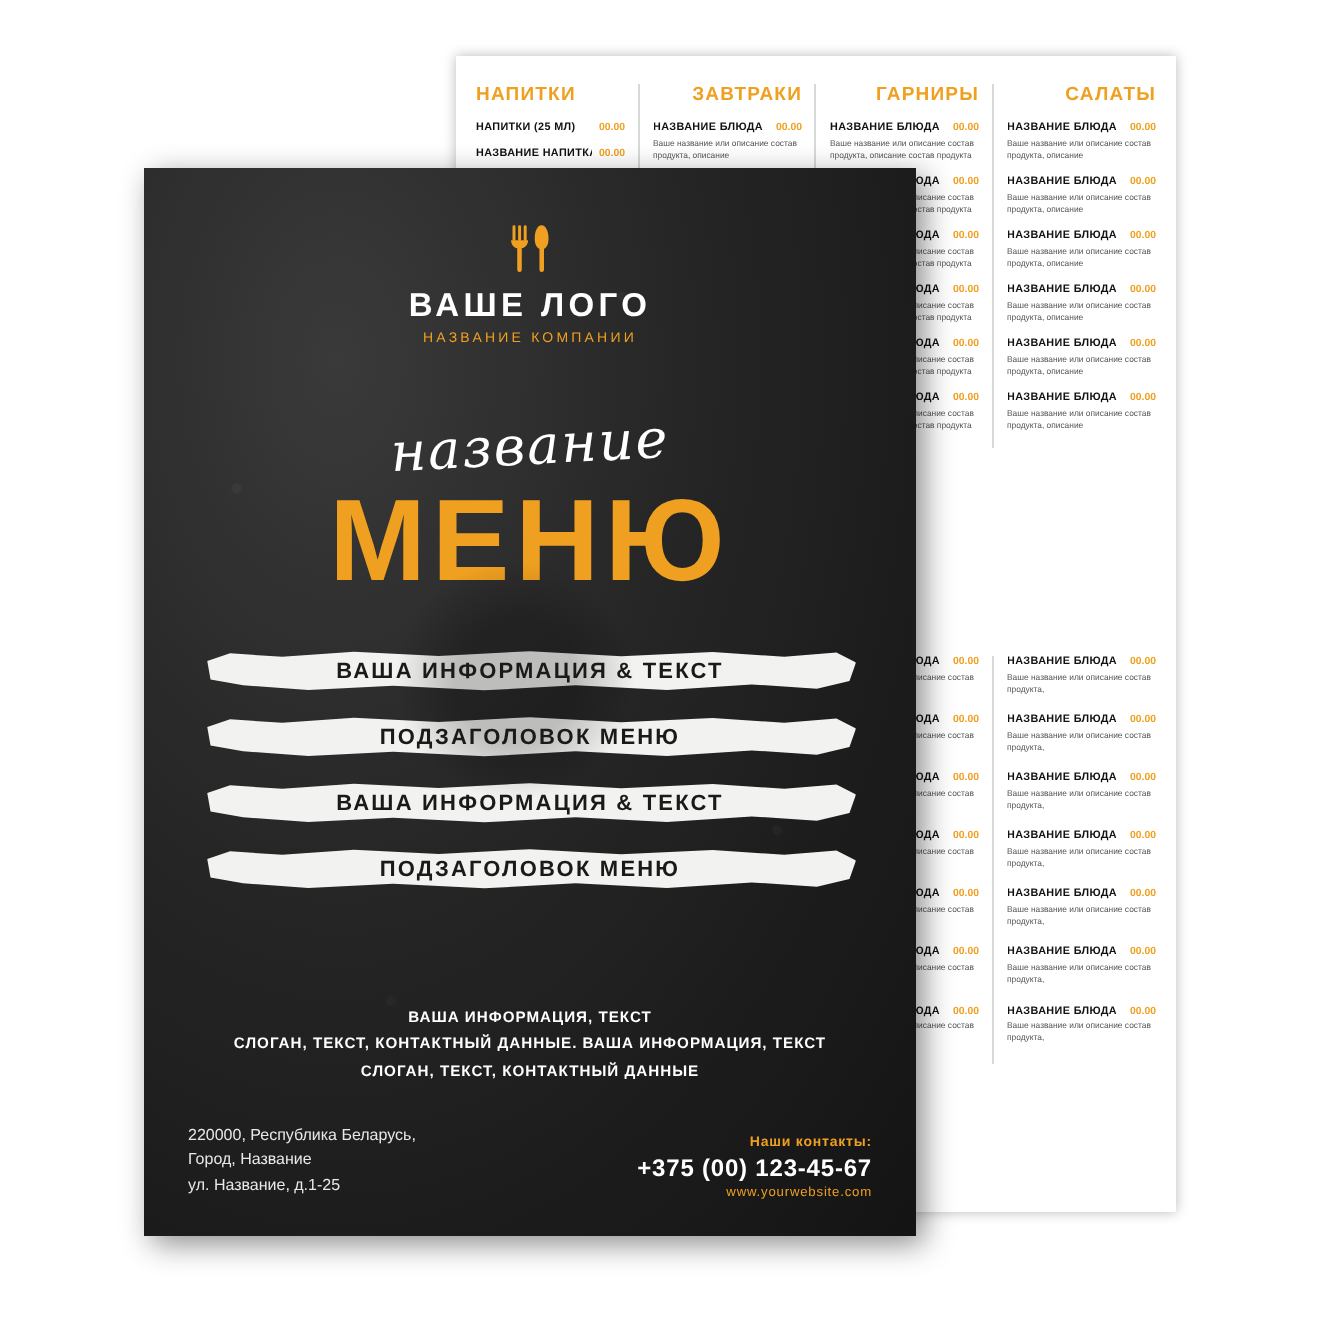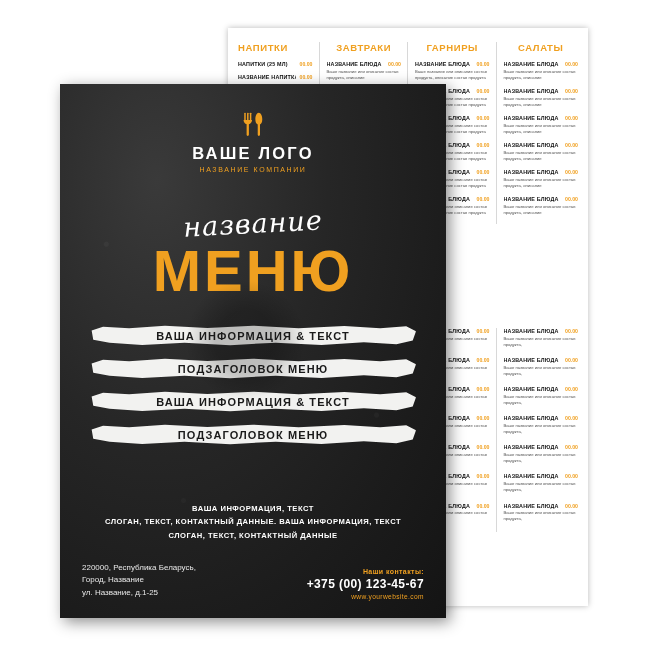--- a/index.html
+++ b/index.html
@@ -46,21 +46,21 @@
   }
   .bcol + .bcol {
     border-left: 1px solid #d8d8d8;
     padding-left: 7px;
   }
   .bcol-title {
     color: #f0a020;
     font-size: 9.5px;
     font-weight: bold;
     letter-spacing: 0.6px;
-    text-align: center;
+    text-align: right;
     margin-bottom: 8px;
     text-transform: uppercase;
   }
   .bcol:first-child .bcol-title { text-align: left; }
   .dish {
     margin-bottom: 7px;
   }
   .dish-row {
     display: flex;
     justify-content: space-between;
@@ -103,21 +103,21 @@
   }
   .back-lower .bcol + .bcol {
     border-left: 1px solid #d8d8d8;
   }
   .back-lower .dish { margin-bottom: 9px; }
   .back-lower .dish-desc { display: block; }
 
   
   .cover {
     position: absolute;
-    left: 60px;
+    left: 72px;
     top: 84px;
     width: 386px;
     height: 534px;
     background:
       radial-gradient(ellipse at 25% 18%, #3a3a3a 0%, #262626 42%, #1c1c1c 72%, #141414 100%);
     box-shadow: 4px 4px 14px rgba(0,0,0,0.45);
     overflow: hidden;
   }
   .cover::after {
     content: "";

